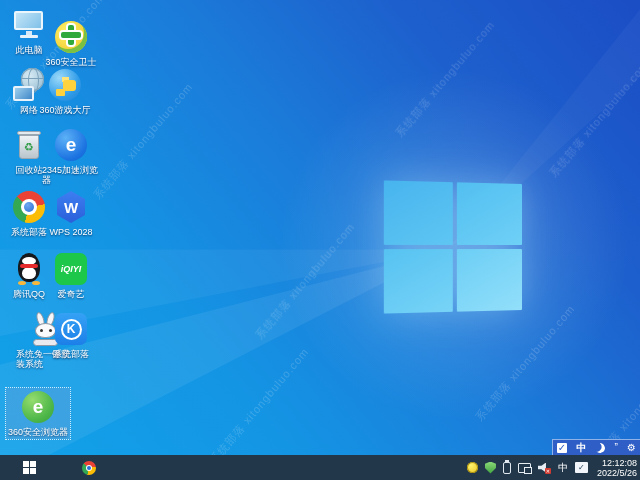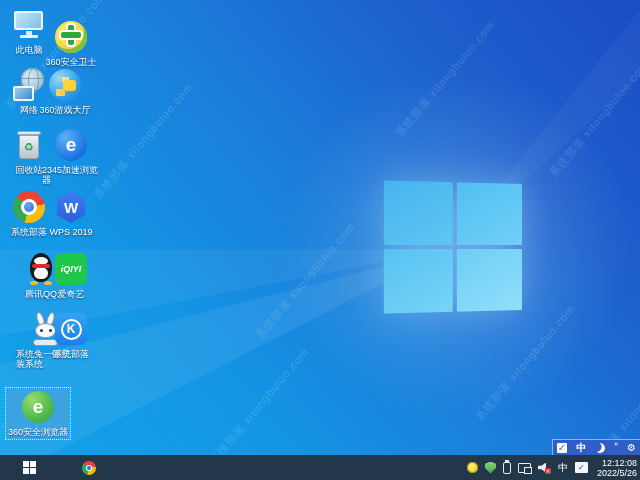--- a/index.html
+++ b/index.html
@@ -247,21 +247,21 @@
 
 <div class="cell" style="left:0;top:190px">
   <div class="art ic-chrome">
       <div class="ball"></div>
       <div class="hub"></div>
       <div class="dot"></div>
     </div>
   <div class="lbl">系统部落</div>
 </div>
 
-<div class="cell" style="left:12px;top:252px">
+<div class="cell" style="left:0;top:252px">
   <div class="art ic-qq">
       <div class="body"></div>
       <div class="face"></div>
       <div class="belly"></div>
       <div class="scarf"></div>
       <div class="feet"></div>
     </div>
   <div class="lbl">腾讯QQ</div>
 </div>
 
@@ -302,21 +302,21 @@
   <div class="art ic-2345">
       <div class="ball">e</div>
     </div>
   <div class="lbl">2345加速浏览器</div>
 </div>
 
 <div class="cell" style="left:42px;top:190px">
   <div class="art ic-wps">
       <div class="hex">W</div>
     </div>
-  <div class="lbl">WPS 2019</div>
+  <div class="lbl">WPS 2028</div>
 </div>
 
 <div class="cell" style="left:42px;top:252px">
   <div class="art ic-iqiyi">
       <div class="sq">iQIYI</div>
     </div>
   <div class="lbl">爱奇艺</div>
 </div>
 
 <div class="cell" style="left:42px;top:312px">

